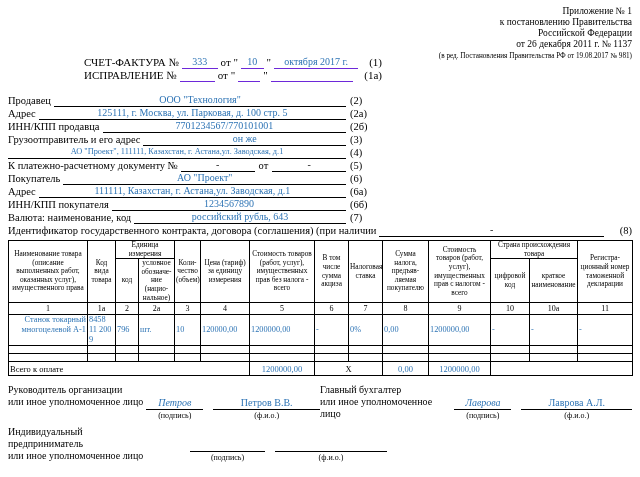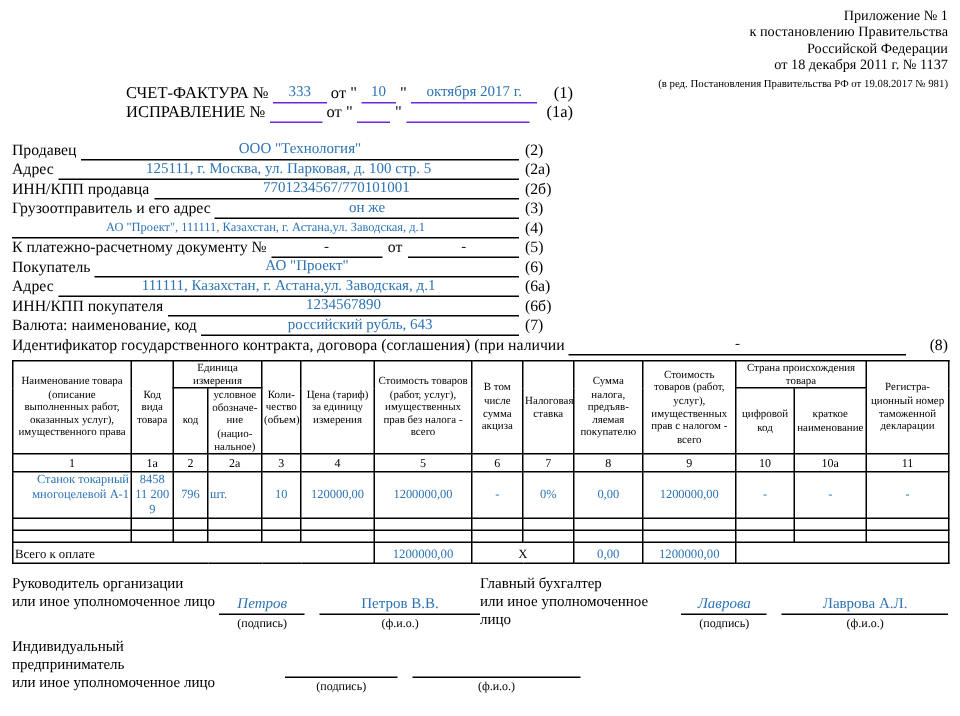--- a/index.html
+++ b/index.html
@@ -33,21 +33,21 @@
   .r-ref{width:30px;padding-left:4px;line-height:12px;white-space:nowrap;}
   .r-mid{padding:0 4px;line-height:12px;}
   .row8{width:624px;}
   .row8 .r-ref{width:24px;text-align:right;}
   .dash{color:#222;}
   
   table.inv{border-collapse:collapse;table-layout:fixed;width:624px;margin-top:3px;}
   table.inv td{border:1px solid #000;padding:0 1px;overflow:hidden;vertical-align:middle;}
   td.th{font-size:7.3px;text-align:center;line-height:8.6px;padding:1px;}
   td.num{font-size:8px;text-align:center;height:11px;line-height:10px;}
-  tr.item td{font-size:8.3px;line-height:10px;text-align:center;height:24px;color:#2e74b5;}
+  tr.item td{font-size:8.3px;line-height:10px;text-align:left;height:24px;color:#2e74b5;}
   tr.item td.namecell{text-align:right;vertical-align:top;}
   tr.empty td{height:7px;}
   tr.total td{font-size:8.5px;height:13px;}
   tr.total .tlabel{text-align:left;color:#000;}
   tr.total .tval{text-align:center;color:#2e74b5;}
   tr.total .tx{text-align:center;color:#000;}
   td.noborder{border:none;}
   
   .foot{margin-top:8px;font-size:10px;}
   .f-row{display:flex;}
@@ -62,21 +62,21 @@
   .entre{margin-top:6px;}
   .regcap{font-size:8px;text-align:center;line-height:9px;margin-top:1px;}
 </style>
 </head>
 <body>
 
 <div class="toprt">
   <div>Приложение № 1</div>
   <div>к постановлению Правительства</div>
   <div>Российской Федерации</div>
-  <div>от 18 декабря 2011 г. № 1137</div>
+  <div>от 26 декабря 2011 г. № 1137</div>
   <div class="note">(в ред. Постановления Правительства РФ от 19.08.2017 № 981)</div>
 </div>
 
 <div class="title-block">
   <div class="t-line">
     <span class="t-lab">СЧЕТ-ФАКТУРА  №</span>
     <span class="uline u-num blue">333</span>
     <span class="t-lab">от "</span>
     <span class="uline u-day blue">10</span>
     <span class="t-lab">"</span>

